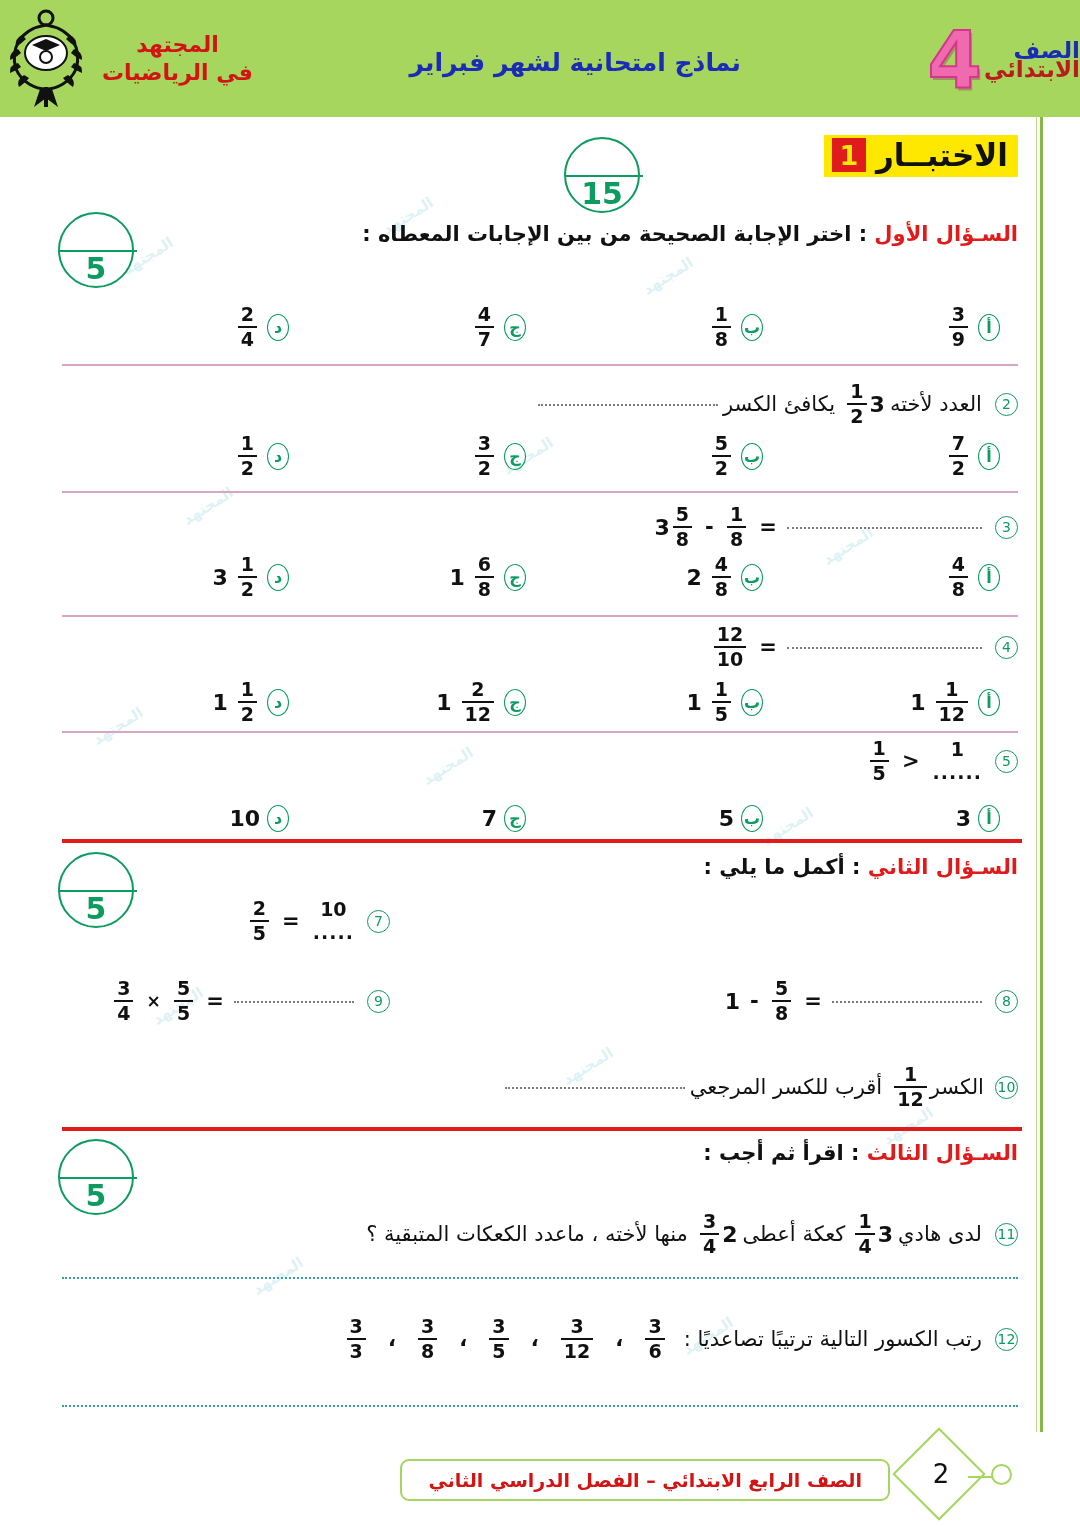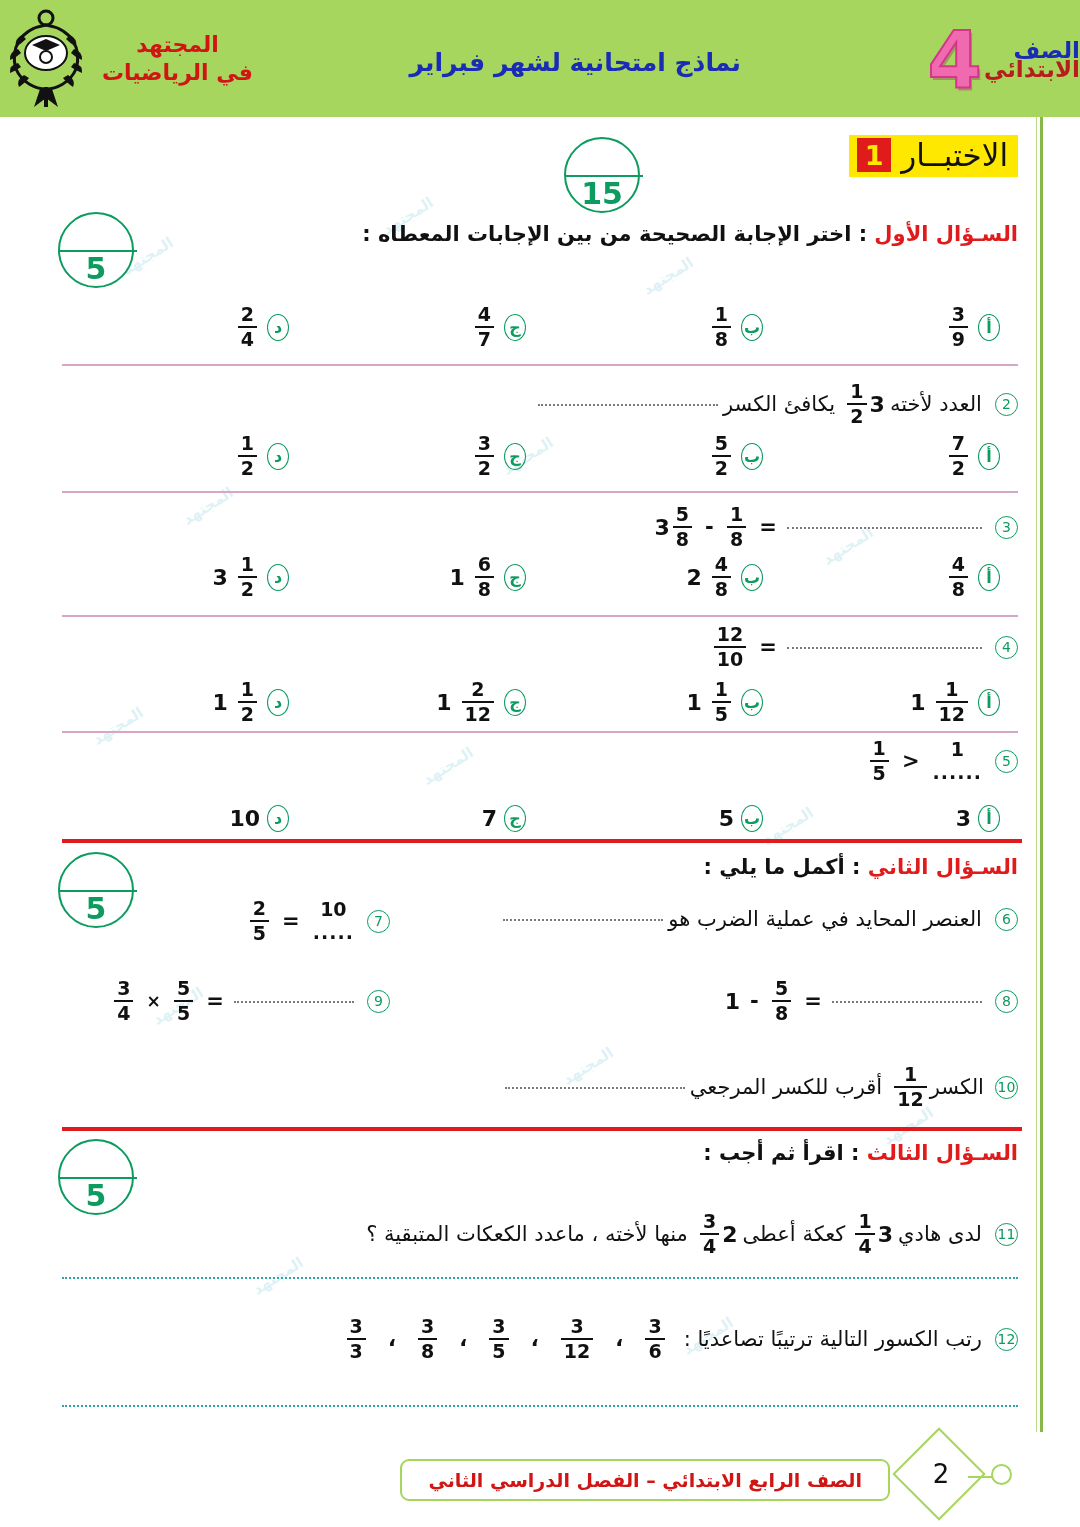--- a/index.html
+++ b/index.html
@@ -70,21 +70,21 @@
   }
 
   
   .test-title{
     position:absolute;right:62px;top:18px;
     background:#ffe800;
     padding:3px 10px 5px 8px;
     display:flex;align-items:center;gap:10px;direction:rtl;
   }
   .test-title .label{
-    font-size:31px;font-weight:normal;color:#111;letter-spacing:1px;
+    font-size:31px;font-weight:bold;color:#111;letter-spacing:1px;
     line-height:1;
   }
   .test-title .num{
     background:#e01b1b;color:#ffe800;font-weight:bold;font-size:27px;
     width:34px;height:34px;display:flex;align-items:center;justify-content:center;
     line-height:1;
   }
 
   
   .score-circle{
@@ -502,25 +502,20 @@
       <span class="whole">10</span>
     </div>
   </div>
   <div class="sep-red" style="top:722px;"></div>
 
   <div class="sec-head" style="top:738px;">
     <span class="red">السـؤال الثاني</span>
     <span>: أكمل ما يلي :</span>
   </div>
 
-  <div class="q-row" style="right:62px;top:790px;">
-    <span class="qnum">6</span>
-    <span class="qtext">العنصر المحايد في عملية الضرب هو</span>
-    <span class="dots" style="width:160px;"></span>
-  </div>
 
   <div class="q-row" style="right:690px;top:782px;">
     <span class="qnum">7</span>
     <span class="frac" style="margin-right:8px;">
       <span class="n">10</span>
       <span class="line" style="background:none;height:0;"></span>
       <span class="blank">.....</span>
     </span>
     <span class="op">=</span>
     <span class="frac">

